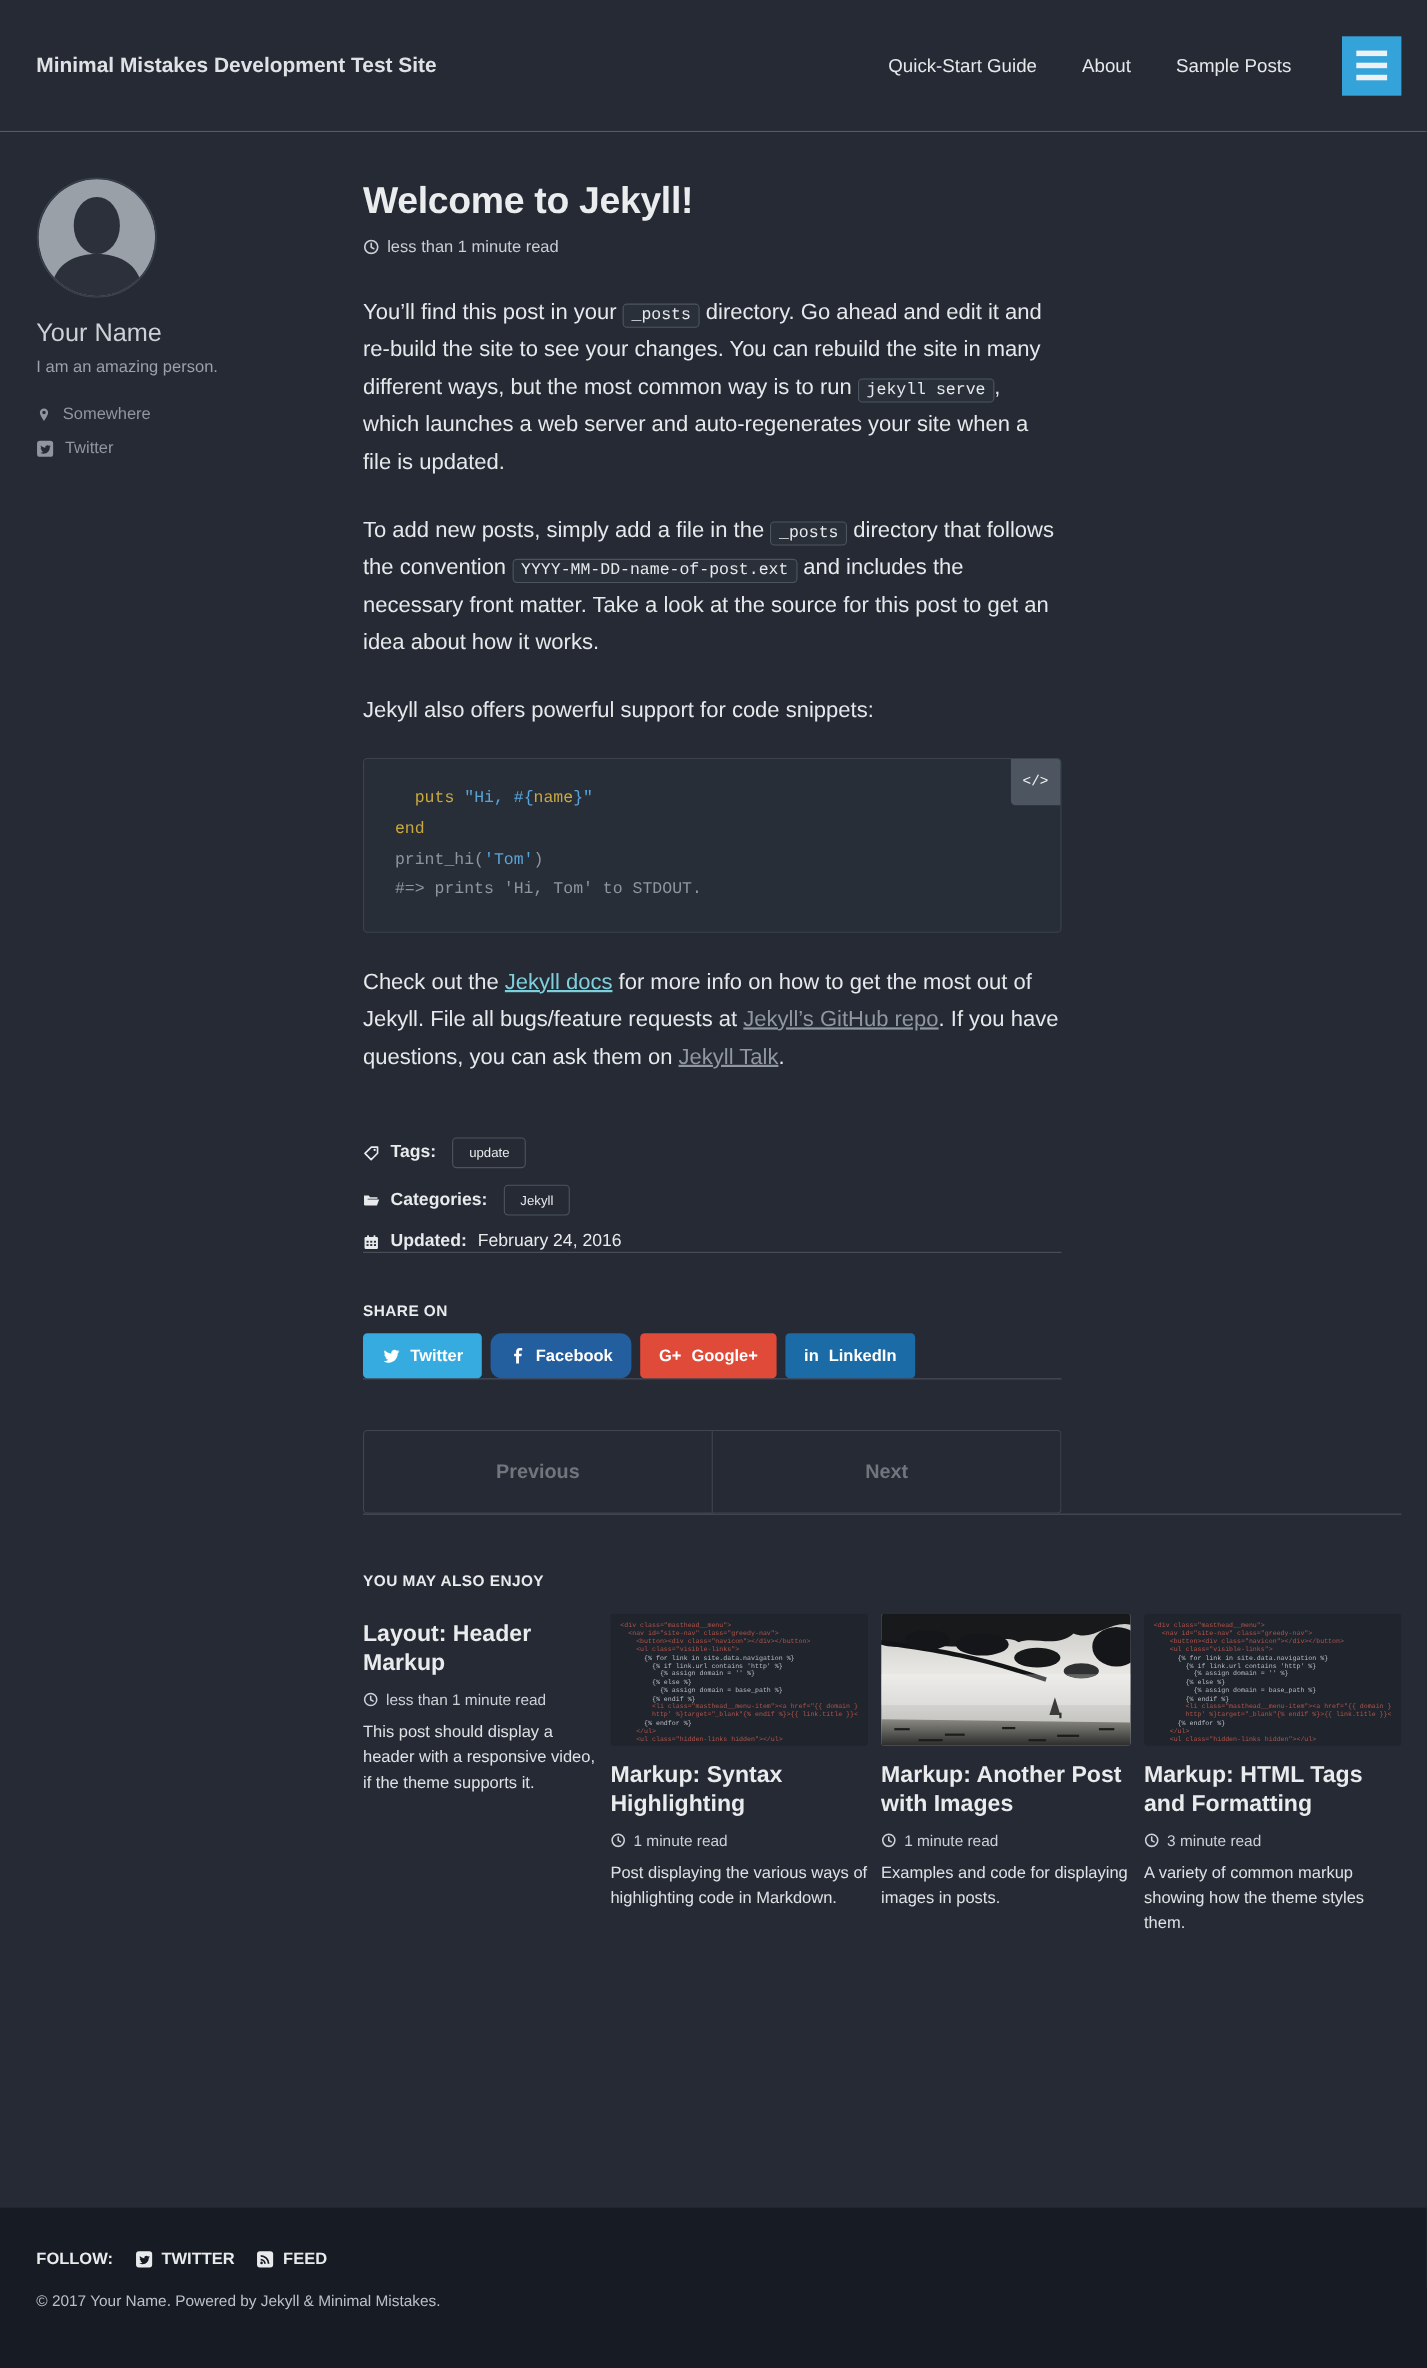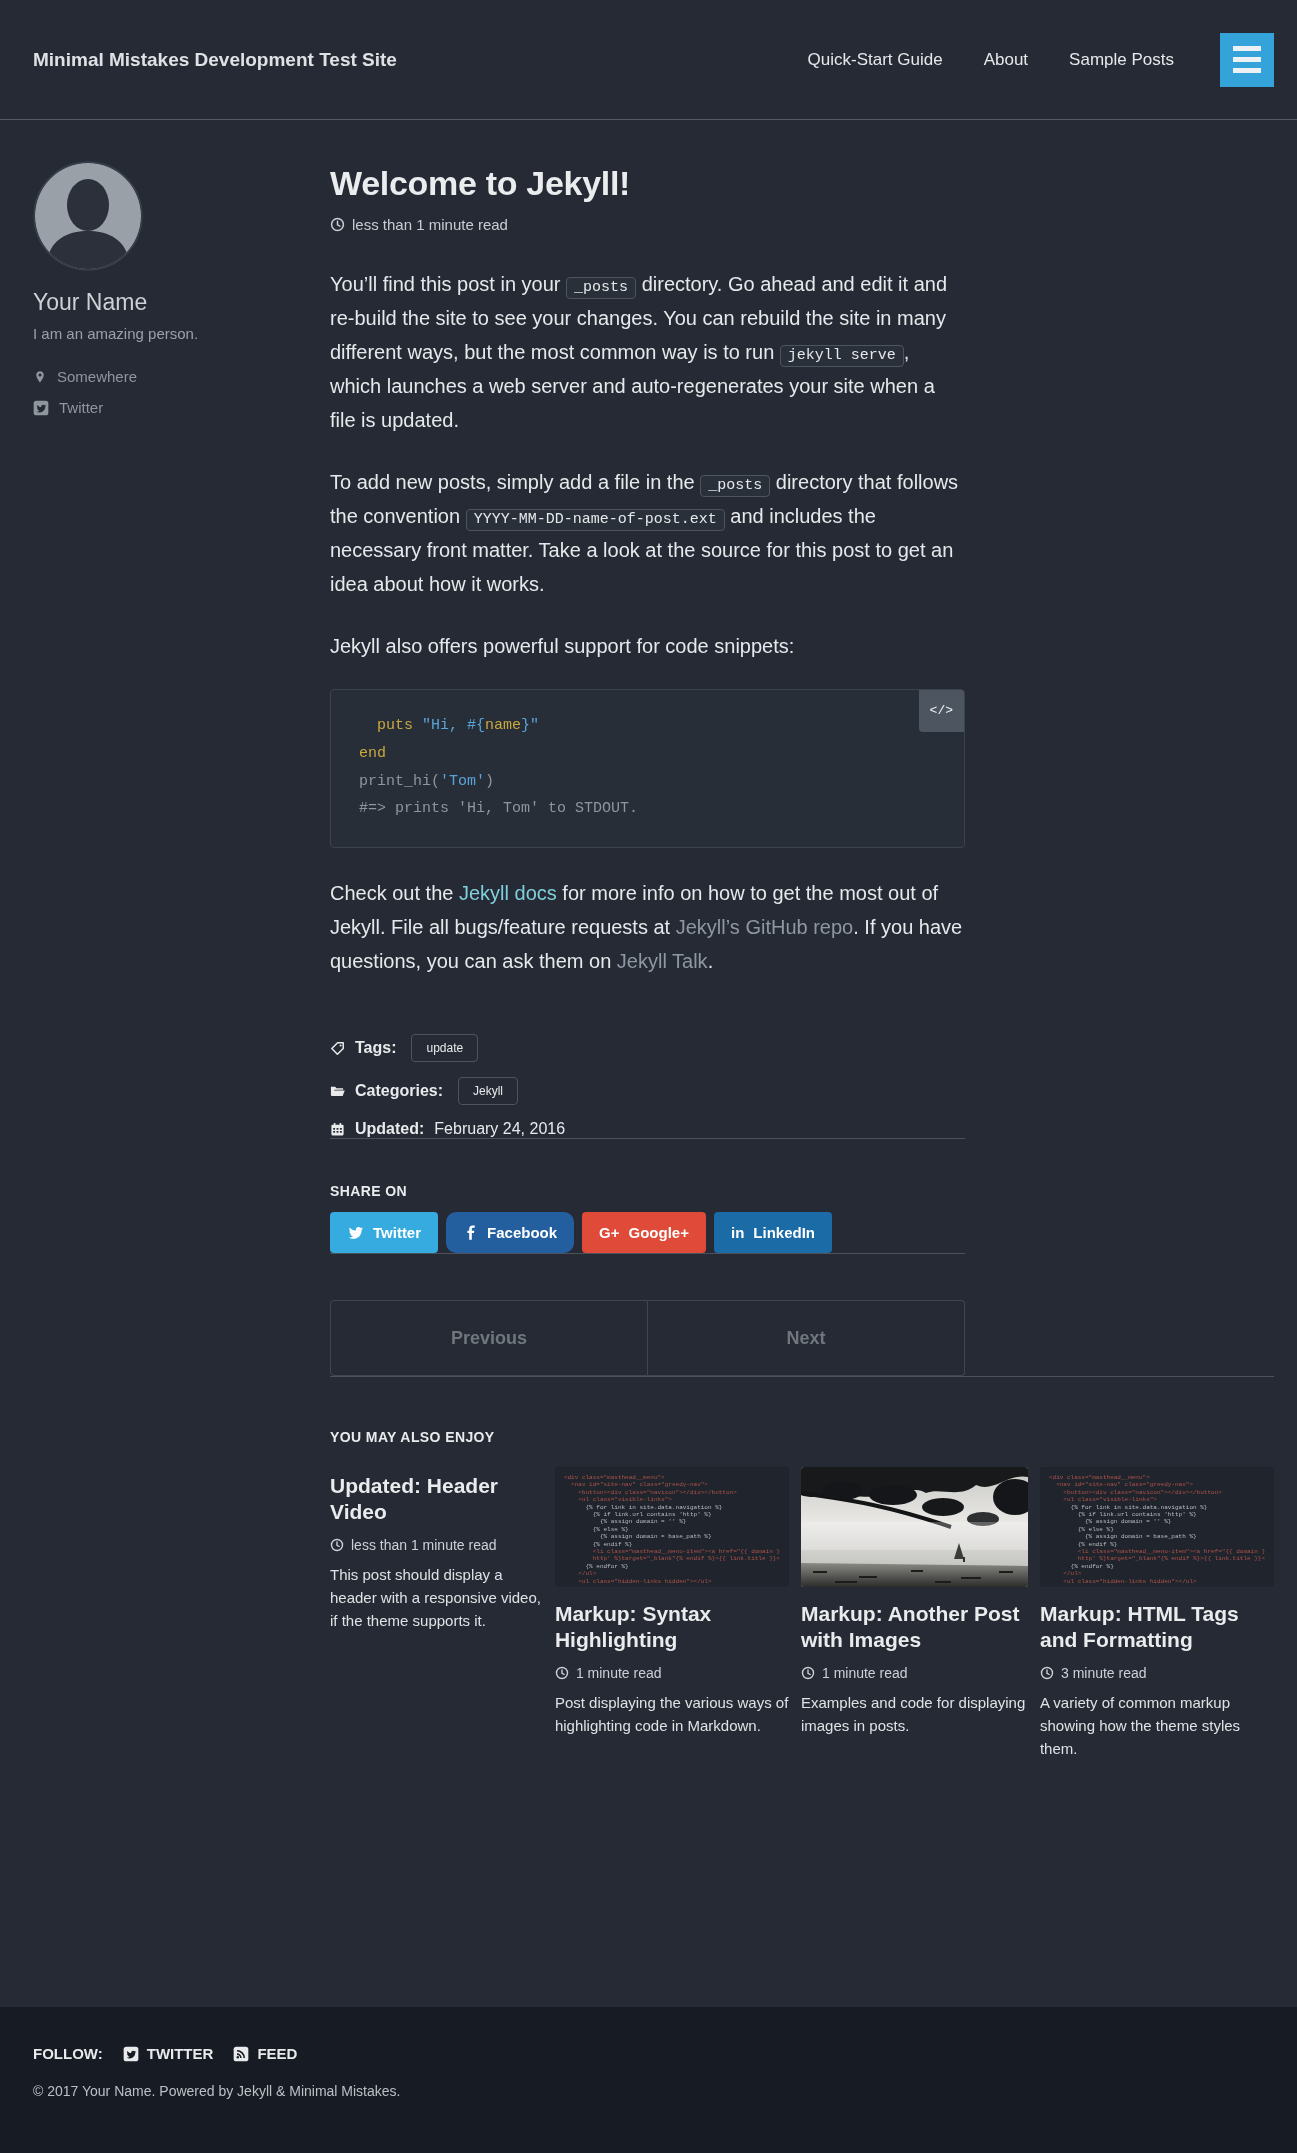--- a/index.html
+++ b/index.html
@@ -48,21 +48,21 @@
   .page-title { font-size:34px; font-weight:bold; color:#eaecee; margin:44px 0 0; letter-spacing:-0.3px; }
   .page-meta { margin-top:13px; display:flex; align-items:center; gap:7px;
     font-size:15px; color:#c9ced3; }
   .article p { font-size:20px; line-height:1.7; margin:28px 0 0; color:#e6e9eb; }
   .article p.first { margin-top:34px; }
   code.inline {
     font-family:"Liberation Mono", monospace; font-size:15px;
     border:1px solid #4d545e; border-radius:4px; background:#2a303a;
     padding:1px 7px 2px; white-space:nowrap;
   }
-  a.body-link { color:#7fd0dd; }
+  a.body-link { color:#7fd0dd;text-decoration:underline; }
   a.body-link.visited { color:#8f98a1; }
 
   
   .highlight {
     position:relative; margin-top:26px; width:635px;
     background:#282e38; border:1px solid #3d434d; border-radius:4px;
     padding:22px 28px 24px;
     font-family:"Liberation Mono", monospace; font-size:15px; line-height:1.85;
     color:#8e959d;
   }
@@ -308,21 +308,21 @@
       </nav>
     </article>
 
     <hr class="rule hr3">
 
     <section>
       <div class="section-label related-label">YOU MAY ALSO ENJOY</div>
       <div class="related-grid">
 
         <div>
-          <div class="card-title no-img">Updated: Header Video</div>
+          <div class="card-title no-img">Layout: Header Markup</div>
           <div class="card-meta">
             <span class="icon">
               <svg viewBox="0 0 16 16" width="14" height="14">
                   <circle cx="8" cy="8" r="6.3" fill="none" stroke="currentColor" stroke-width="1.6"></circle>
                   <path d="M8 4.6V8.3l2.5 1.4" fill="none" stroke="currentColor" stroke-width="1.6" stroke-linecap="round"></path>
                 </svg>
             </span>
             <span>less than 1 minute read</span>
           </div>
           <div class="card-excerpt">This post should display a header with a responsive video, if the theme supports it.</div>

